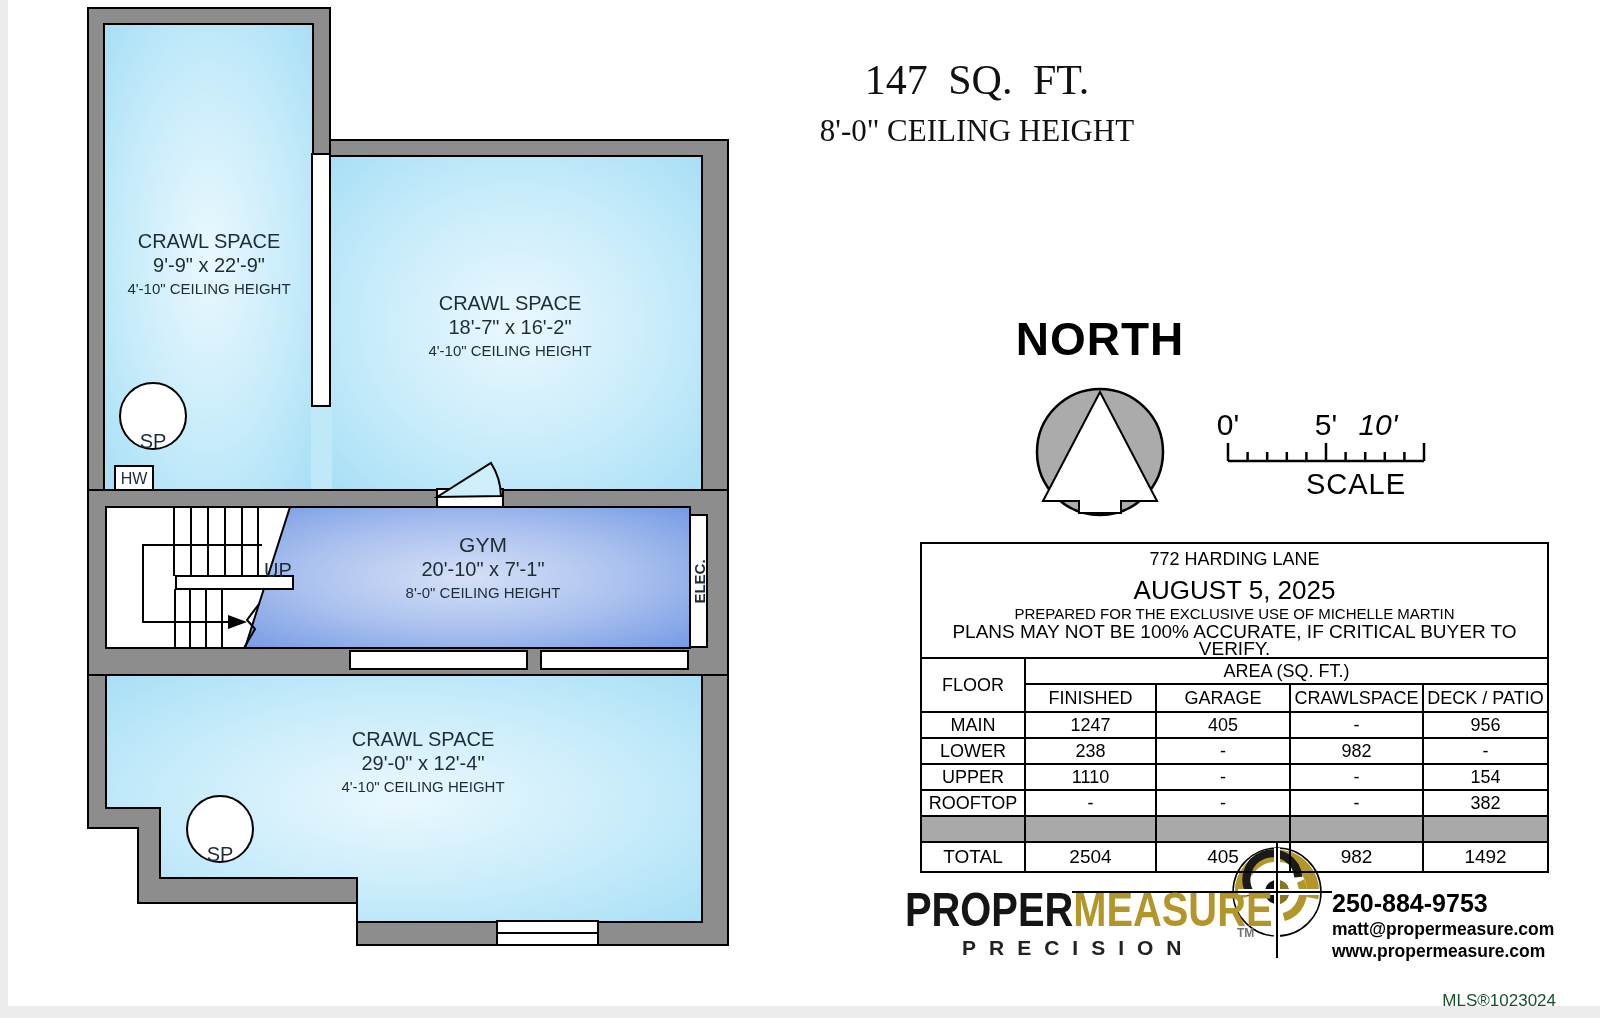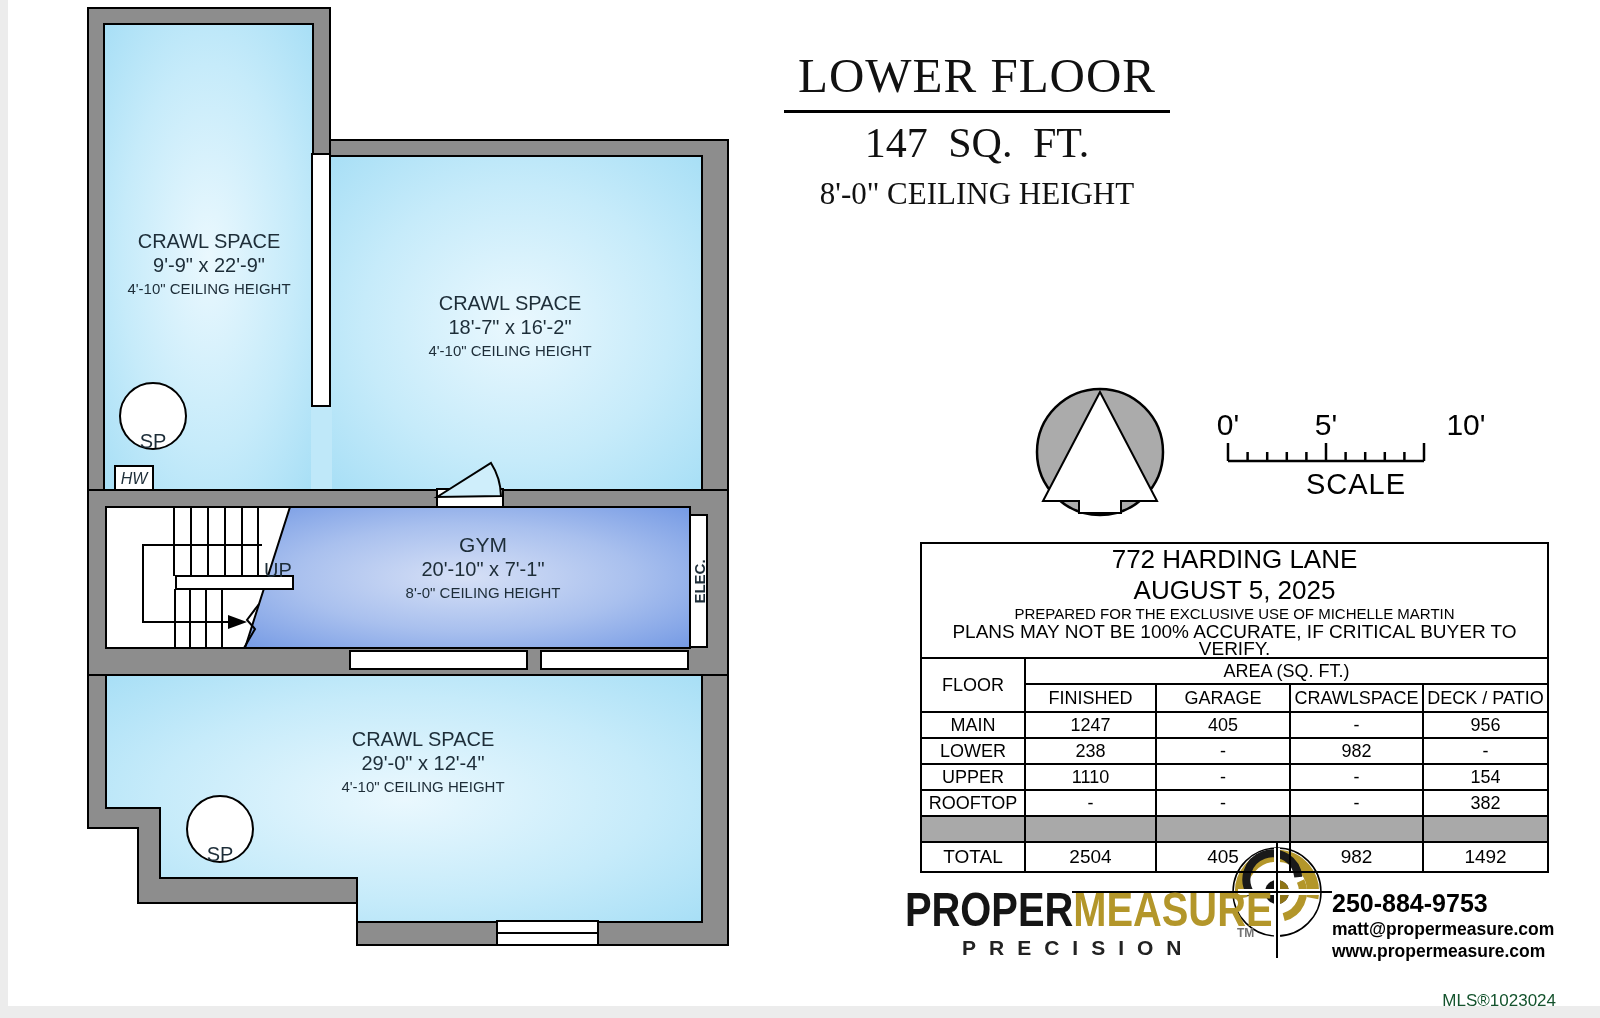--- a/index.html
+++ b/index.html
@@ -19,21 +19,21 @@
   .title-main{display:inline-block;font-size:49px;line-height:1.08;border-bottom:3px solid #000;padding:0 14px 7px 14px;letter-spacing:1px;}
   .title-area{font-size:42px;margin-top:6px;word-spacing:10px;}
   .title-ceil{font-size:31px;margin-top:9px;}
   
   .north-label{left:1000px;top:312px;width:200px;text-align:center;font-size:46px;font-weight:700;letter-spacing:1px;}
   .tick-label{width:60px;text-align:center;font-size:30px;top:408px;}
   .scale-label{left:1246px;top:468px;width:160px;text-align:right;font-size:29px;letter-spacing:1px;}
   
   .info-table{left:920px;top:542px;width:627px;border-collapse:collapse;table-layout:fixed;}
   .info-table td{border:2px solid #000;text-align:center;vertical-align:middle;padding:0;font-size:18px;}
-  .hdr-line1{font-size:26px;line-height:31px;}
+  .hdr-line1{font-size:18px;line-height:31px;}
   .hdr-line2{font-size:26px;line-height:30px;}
   .hdr-line3{font-size:15px;line-height:18px;}
   .hdr-line4{font-size:19px;line-height:17px;}
   .col-head{font-size:19px;height:26px;}
   .floor-cell{font-size:20px;}
   .area-head{font-size:19px;height:24px;margin-top:48px;}
   .data-row td{height:24px;}
   .spacer-row td{height:24px;background:#a9a9a9;}
   .total-row td{height:28px;font-size:19px;}
   
@@ -43,21 +43,21 @@
   .brand-measure{color:#b3962a;}
   .brand-tm{left:1237px;top:926px;font-size:12px;font-weight:700;color:#737373;}
   .brand-tagline{left:962px;top:936px;font-size:21px;font-weight:600;letter-spacing:13px;color:#222;}
   .contact{left:1332px;top:888px;font-weight:700;}
   .contact-phone{font-size:25px;line-height:30px;}
   .contact-line{font-size:17.5px;line-height:22px;}
   .mls{top:991px;right:44px;font-size:17px;color:#14532d;}
   .elec-label{left:639px;top:573px;width:120px;height:17px;text-align:center;font-size:15px;font-weight:600;
               transform:rotate(-90deg);color:#1d2d38;}
   .sp-label,.up-label{font-size:20px;color:#1d2d38;margin-top:26px;}
-  .hw-label{left:115px;top:468px;width:38px;height:22px;text-align:center;font-size:16px;line-height:22px;color:#1d2d38;font-style:italic;}
+  .hw-label{left:115px;top:468px;width:38px;height:22px;text-align:center;font-size:16px;line-height:22px;color:#1d2d38;}
 </style>
 </head>
 <body>
 
 <div id="canvas">
 
   <div class="abs edge-left"></div>
   <div class="abs edge-bottom"></div>
 
   <svg id="plan-svg" class="abs" width="1600" height="1018" viewBox="0 0 1600 1018">
@@ -178,30 +178,28 @@
     <div class="ceil">4'-10" CEILING HEIGHT</div>
   </div>
 
   <div class="abs sp-label" style="left:121px;top:404px;width:64px;text-align:center;">SP</div>
   <div class="abs sp-label" style="left:188px;top:817px;width:64px;text-align:center;">SP</div>
   <div class="abs hw-label">HW</div>
   <div class="abs up-label" style="left:264px;top:533px;">UP</div>
   <div class="abs elec-label">ELEC.</div>
 
   <div class="abs title-wrap">
-    <div>
-      <span class="title-main">LOWER FLOOR</span>
-    </div>
     <div class="title-area">147 SQ. FT.</div>
     <div class="title-ceil">8'-0" CEILING HEIGHT</div>
   </div>
 
+  <div class="abs north-label">NORTH</div>
   <div class="abs tick-label" style="left:1198px;">0'</div>
   <div class="abs tick-label" style="left:1296px;">5'</div>
-  <div class="abs tick-label" style="left:1436px;">10'</div>
+  <div class="abs tick-label" style="left:1348px;font-style:italic;">10'</div>
   <div class="abs scale-label">SCALE</div>
 
   <table class="abs info-table">
     <colgroup>
       <col style="width:104px;">
         <col style="width:131px;">
         <col style="width:134px;">
         <col style="width:133px;">
         <col style="width:125px;">
     </colgroup>

